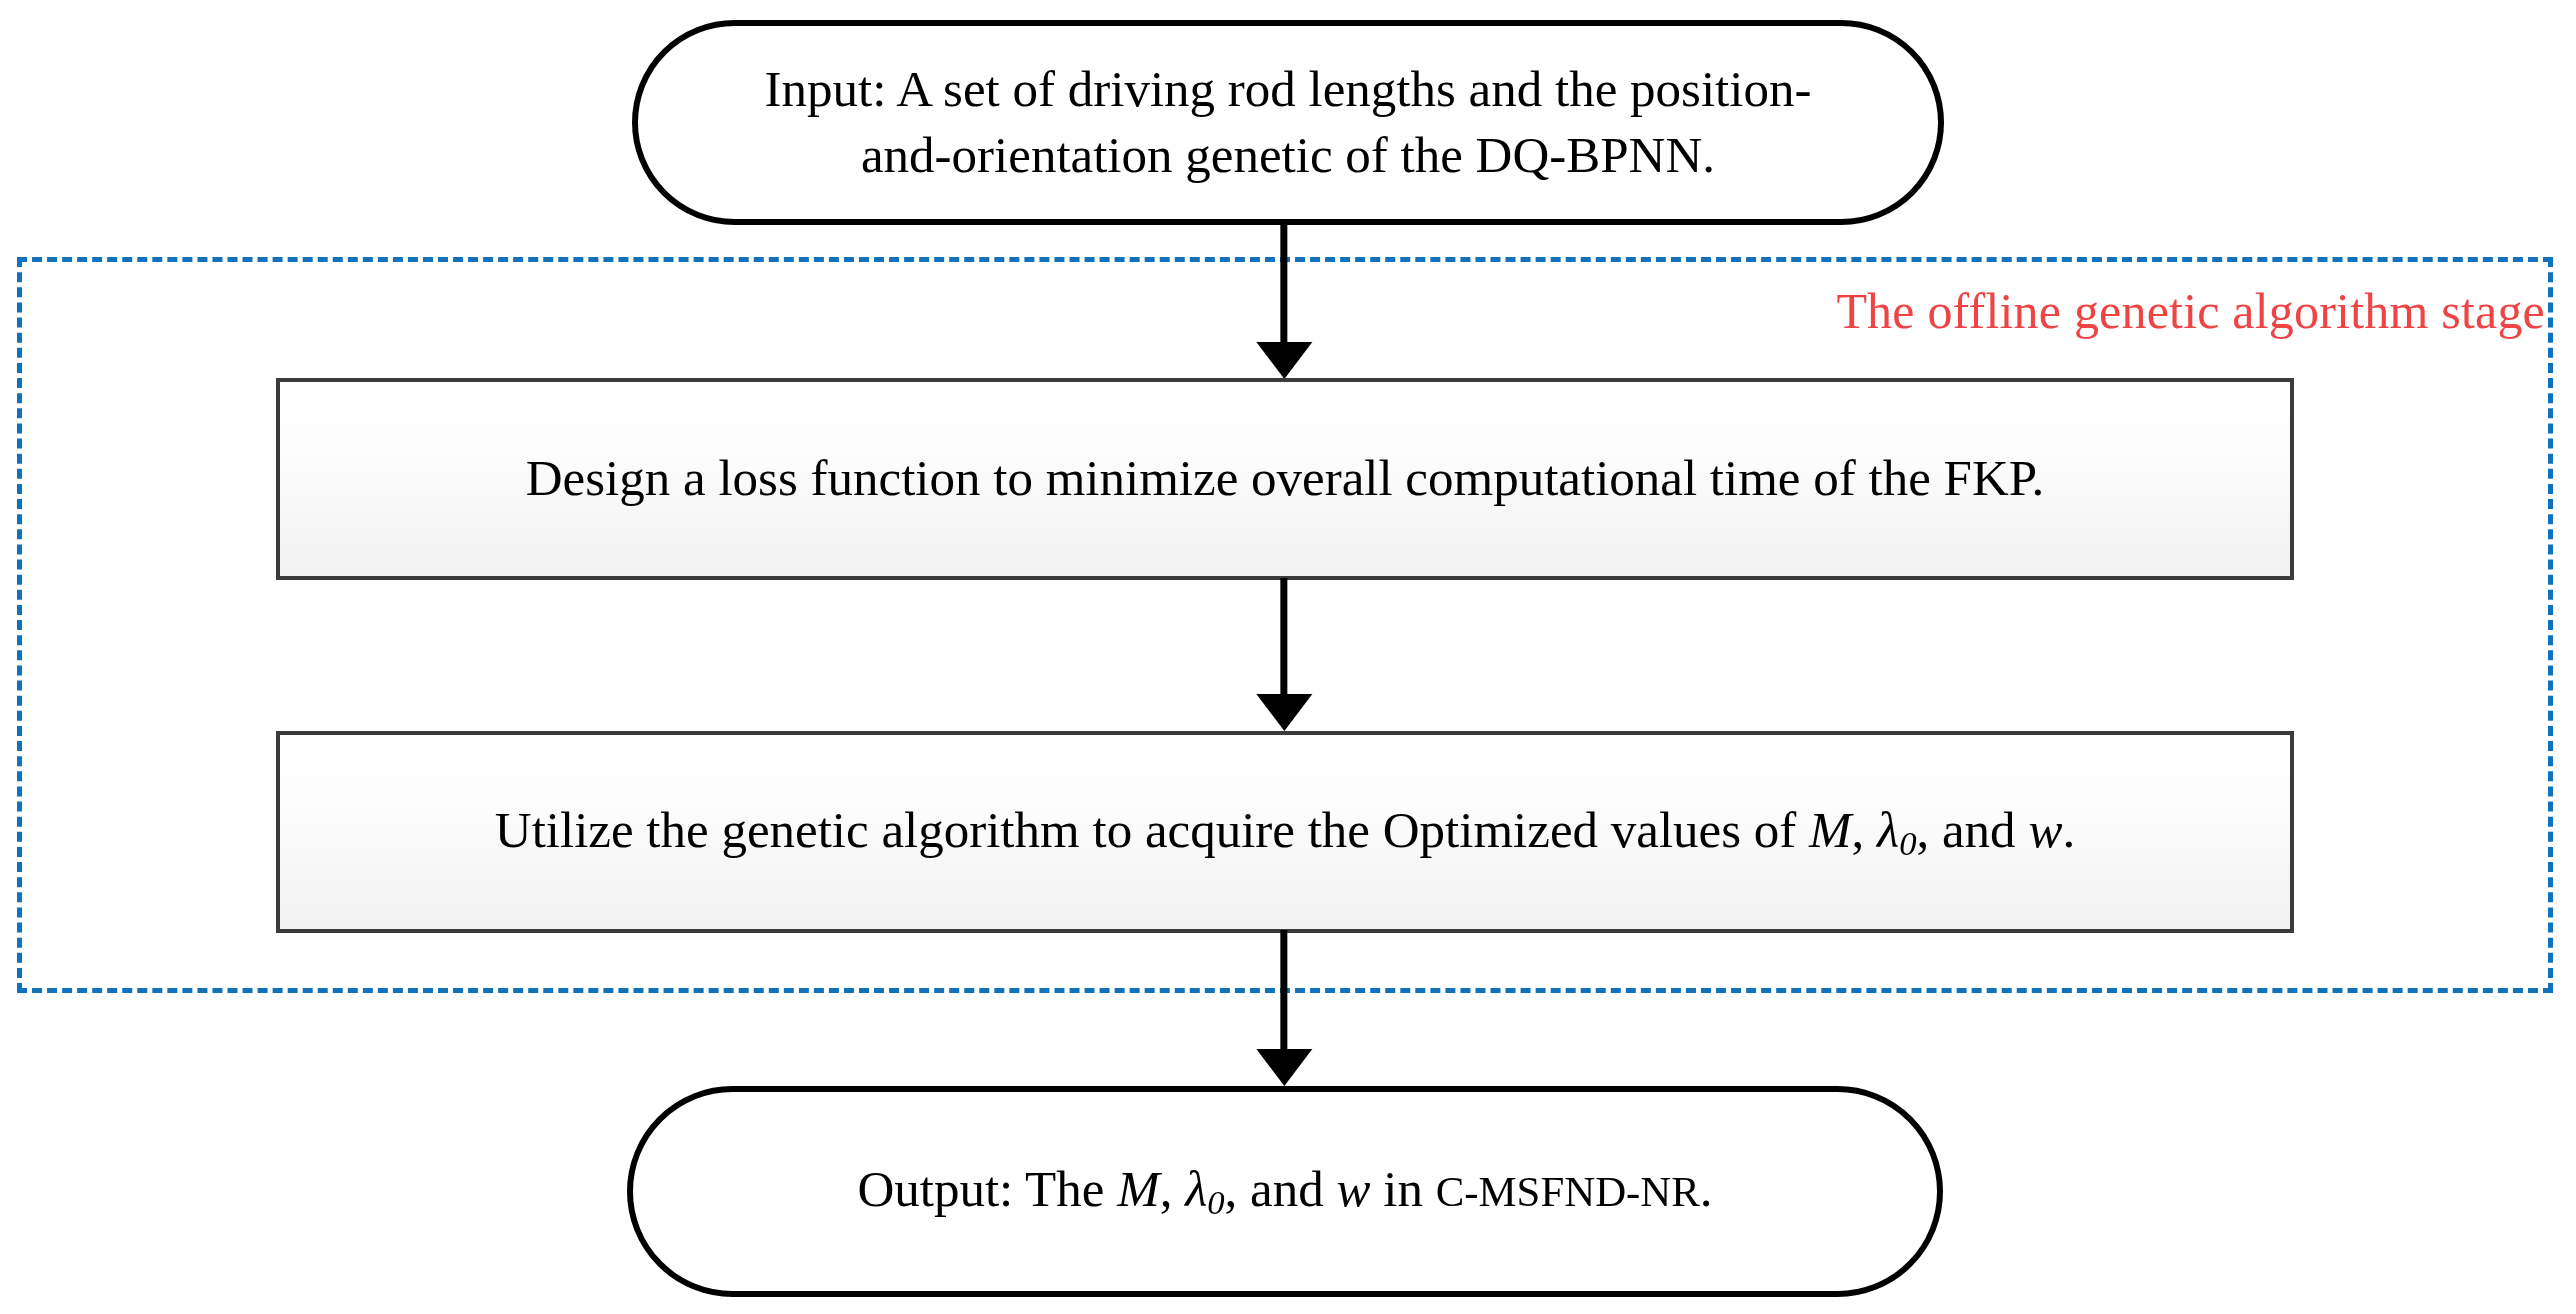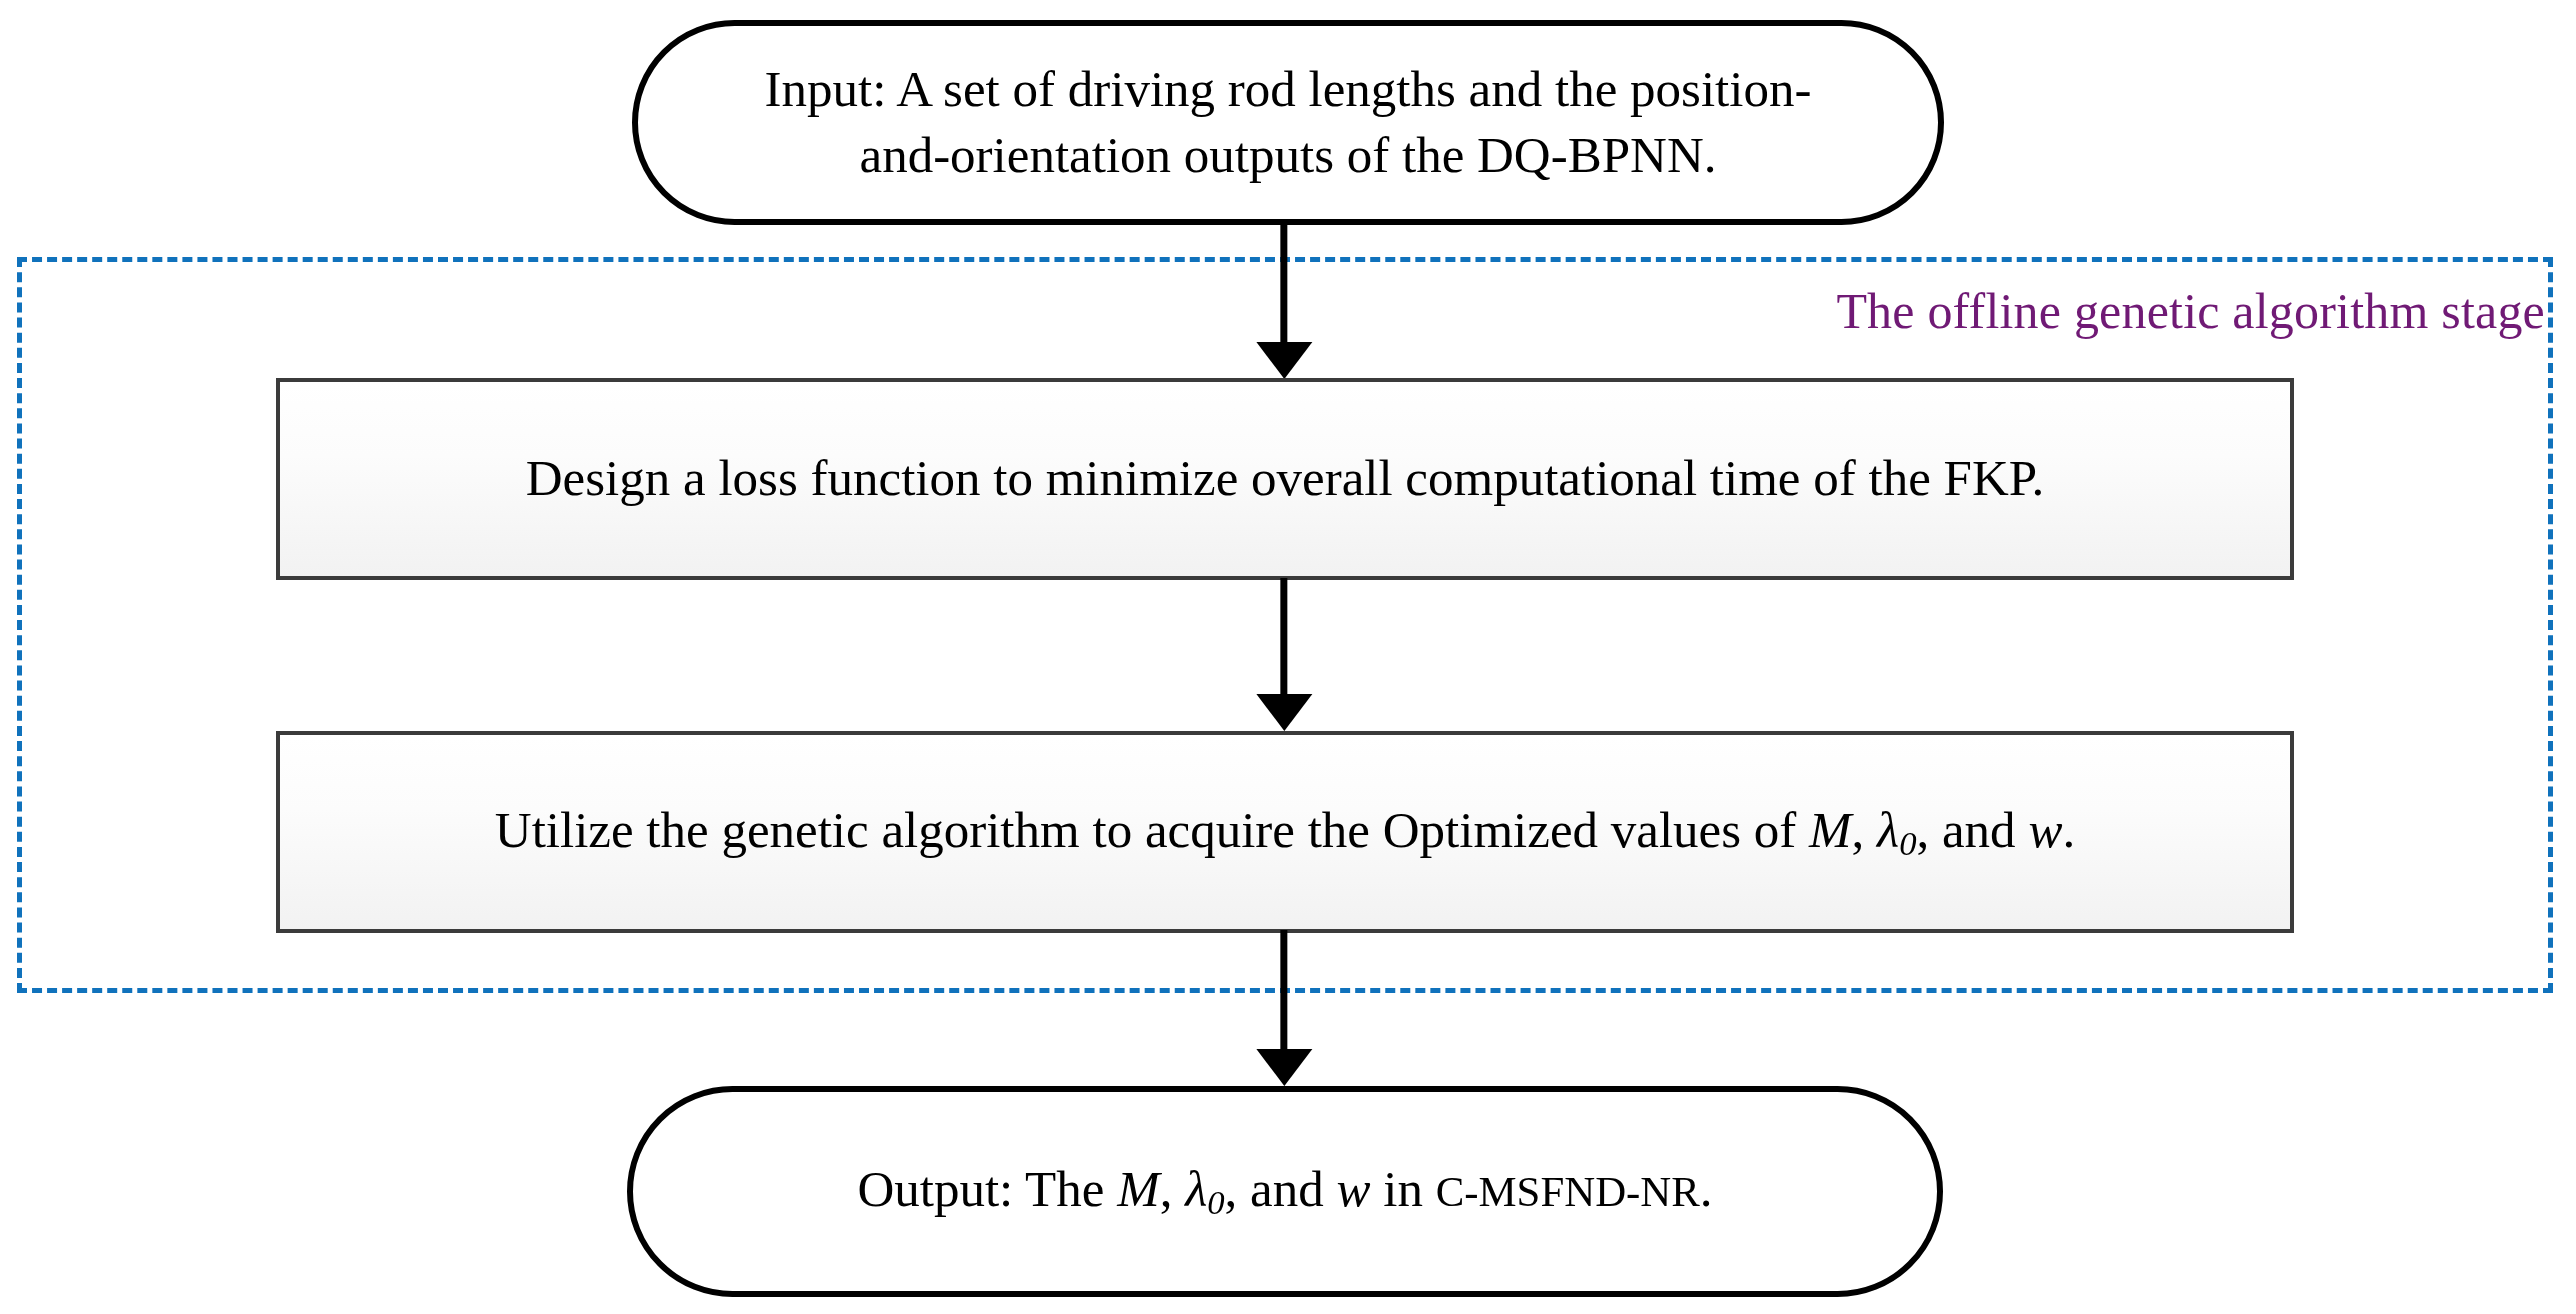--- a/index.html
+++ b/index.html
@@ -25,21 +25,21 @@
     top: 257px;
     width: 2536px;
     height: 736px;
     border: 5.5px dashed #1072bc;
     box-sizing: border-box;
   }
   .stage-label {
     position: absolute;
     right: 31px;
     top: 284px;
-    color: #701a75;
+    color: #ef4444;
     font-size: 50px;
     line-height: 1.1;
     white-space: nowrap;
     letter-spacing: 0.2px;
   }
 
   
   .pill {
     position: absolute;
     box-sizing: border-box;
@@ -150,21 +150,21 @@
 <body>
 
 <div id="canvas">
 
   <div class="stage-region"></div>
   <div class="stage-label">The offline genetic algorithm stage</div>
 
   <div class="pill" id="node-input">
     <div>
       <span>Input: A set of driving rod lengths and the position-</span><br>
-      <span>and-orientation outputs of the DQ-BPNN.</span>
+      <span>and-orientation genetic of the DQ-BPNN.</span>
     </div>
   </div>
 
   <div class="arrow" id="arrow-input-to-loss"></div>
 
   <div class="process" id="node-loss">
     <span>Design a loss function to minimize overall computational time of the FKP.</span>
   </div>
 
   <div class="arrow" id="arrow-loss-to-ga"></div>

